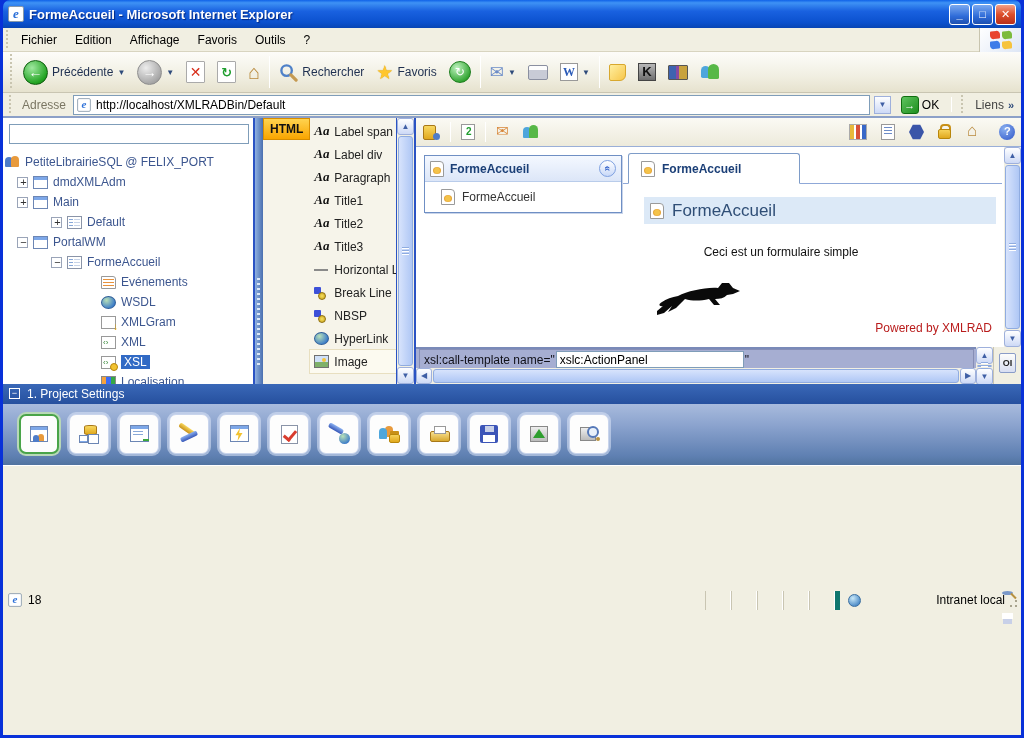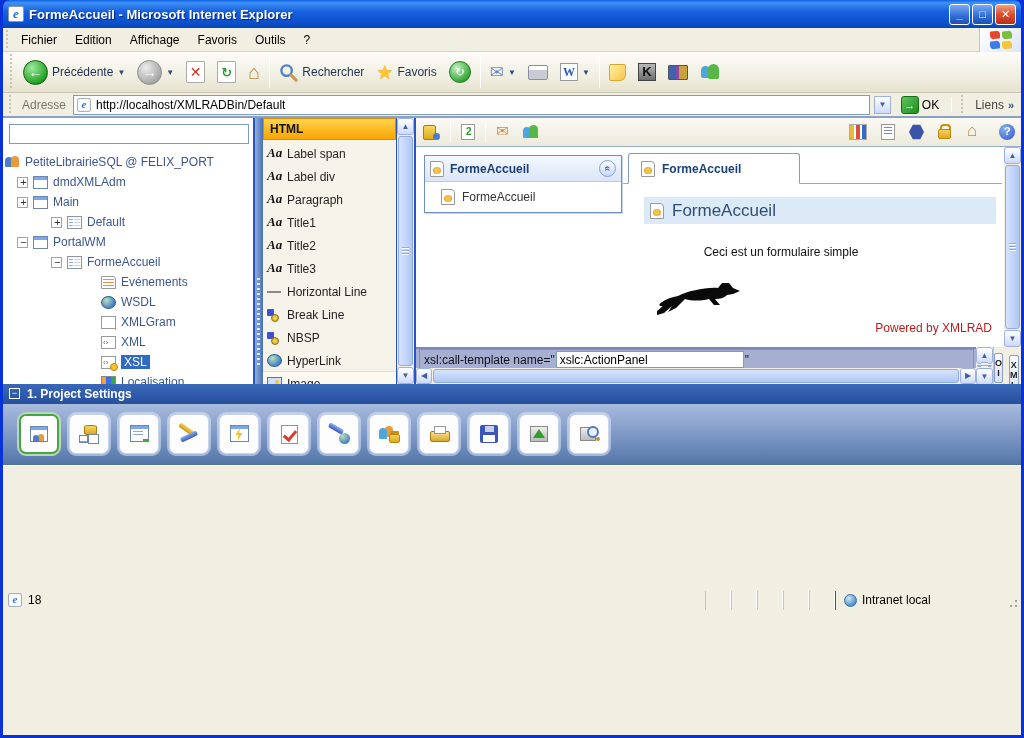--- a/index.html
+++ b/index.html
@@ -98,21 +98,21 @@
   .i-loc{background:linear-gradient(90deg,#F6A23C 0 33%,#3C6CF6 33% 66%,#35A845 66%);border:1px solid #888;height:12px;}
   .i-lock{width:12px;}
   .i-lock::before{content:"";position:absolute;left:2px;top:0;width:7px;height:6px;border:2px solid #C89018;border-bottom:none;border-radius:4px 4px 0 0;}
   .i-lock::after{content:"";position:absolute;left:0;top:5px;width:11px;height:8px;background:linear-gradient(#F6D25A,#E0A81E);border:1px solid #B8860B;border-radius:2px;}
 
   
   .vsplit{width:8px;background:linear-gradient(90deg,#8FB0E0,#4A6FB0);position:relative;}
   .vsplit::before{content:"";position:absolute;left:2px;top:160px;width:3px;height:90px;background:repeating-linear-gradient(180deg,#DCE8F8 0 2px,transparent 2px 5px);}
 
   
-  .comps{width:134px;background:#F6F4EA;border-right:1px solid #2B53C4;display:flex;flex-direction:column;overflow:hidden;}
+  .comps{width:134px;background:#F6F4EA;border-right:1px solid #2B53C4;display:flex;flex-direction:row;overflow:hidden;}
   .chead{height:22px;background:linear-gradient(180deg,#FFD34F,#F9A500);border:1px solid #D88E00;font-weight:bold;color:#111;
     display:flex;align-items:center;padding:0 6px;flex:0 0 22px;}
   .clist{flex:1;padding:2px 0;}
   .crow{display:flex;align-items:center;gap:5px;height:23px;padding:0 4px;color:#222;white-space:nowrap;}
   .crow.csel{background:#FCFAF0;outline:1px solid #E8DFC0;}
   .ci{width:15px;height:14px;flex:0 0 15px;position:relative;}
   .c-aa::before{content:"Aa";font-family:"Liberation Serif",serif;font-style:italic;font-weight:bold;font-size:13px;color:#111;position:absolute;top:-2px;}
   .c-hr::before{content:"";position:absolute;left:0;top:6px;width:14px;height:2px;background:#8A8A8A;}
   .c-br::before{content:"";position:absolute;left:0;top:1px;width:7px;height:7px;background:#3C50D8;border-radius:1px;}
   .c-br::after{content:"";position:absolute;left:4px;top:6px;width:6px;height:6px;background:radial-gradient(#F6E060,#C8A018);border-radius:50%;border:1px solid #907010;}
@@ -173,36 +173,36 @@
   .powered{position:absolute;right:12px;top:174px;color:#b91c1c;}
 
   .xslrow{display:flex;flex:1;min-height:0;}
   .xslwrap{flex:1;display:flex;flex-direction:column;min-width:0;border-top:2px solid #7A8AB8;}
   .xslarea{flex:1;background:#A6AED2;overflow:hidden;padding:1px 2px 0 2px;}
   .xrow{display:flex;align-items:center;height:21px;border:1px solid #868EB6;margin-top:-1px;padding:0 4px;color:#101018;white-space:nowrap;overflow:hidden;}
   .x0{margin-left:1px;}
   .xrow input{height:17px;border:1px solid #7F9DB9;background:#fff;font-size:12px;padding:0 3px;margin:0 1px;} .w160{width:188px;}
 
   
-  .strip{width:28px;background:#F1EFE2;border-left:1px solid #C9C5B2;display:flex;flex-direction:row;align-items:center;padding-top:6px;gap:6px;flex:0 0 28px;}
+  .strip{width:28px;background:#F1EFE2;border-left:1px solid #C9C5B2;display:flex;flex-direction:column;align-items:center;padding-top:6px;gap:14px;flex:0 0 28px;}
   .vtab{width:17px;background:linear-gradient(#FDFDFB,#D8DEF2);border:1px solid #8A9CC8;border-radius:2px;padding:4px 0;
     font-size:9px;font-weight:bold;color:#222;text-align:center;word-break:break-all;line-height:10px;}
   .vtab.gap{margin-top:14px;}
   .spy{width:17px;height:17px;border-radius:50%;background:radial-gradient(circle at 35% 30%,#C85858,#6E0E18);color:#F6D860;font-size:6px;font-weight:bold;
     display:flex;align-items:center;justify-content:center;margin-top:16px;}
   .magic{width:11px;height:11px;border:2px solid #7A98C8;border-radius:50%;position:relative;margin-top:12px;}
   .magic::after{content:"";position:absolute;width:7px;height:2px;background:#B8913F;transform:rotate(45deg);right:-6px;bottom:-4px;}
   .floppy{width:15px;height:15px;background:#3C55B8;border-radius:2px;position:relative;margin-top:10px;}
   .floppy::before{content:"";position:absolute;left:3px;top:0;width:9px;height:5px;background:#C8D0E8;}
   .floppy::after{content:"";position:absolute;left:2px;bottom:0;width:11px;height:6px;background:#fff;}
 
   
   .projhdr{height:20px;background:linear-gradient(#3A68B8,#26509E);display:flex;align-items:center;gap:7px;padding:0 6px;flex:0 0 20px;}
   .projhdr .box{width:11px;height:11px;border:1px solid #fff;color:#fff;font-size:9px;line-height:9px;text-align:center;}
-  .projhdr .cap{color:#fff;font-weight:bold;}
+  .projhdr .cap{color:#fff;font-weight:normal;}
   .iconrow{height:61px;background:linear-gradient(180deg,#A8BBDD,#8BA3CE 35%,#5F80B2 85%,#51739F);display:flex;align-items:center;gap:10px;padding:0 0 0 16px;flex:0 0 61px;}
   .pbtn{width:40px;height:40px;background:#FDFDFD;border-radius:7px;border:1px solid #C8D4EC;box-shadow:0 0 0 2px rgba(220,230,248,.55);
     display:flex;align-items:center;justify-content:center;position:relative;}
   .pbtn.selected{border:2px solid #49A449;box-shadow:0 0 0 2px #B8D8B8;}
   .bi{width:22px;height:20px;position:relative;}
   .b-proj::before{content:"";position:absolute;left:2px;top:2px;width:16px;height:14px;background:#fff;border:1px solid #6C86B4;box-shadow:inset 0 3px #7DA7E8;}
   .b-proj::after{content:"";position:absolute;left:5px;bottom:2px;width:6px;height:7px;background:#4E7CC8;border-radius:3px 3px 0 0;box-shadow:5px -1px #E89A3C;}
   .b-schema::before{content:"";position:absolute;left:6px;top:1px;width:11px;height:8px;background:linear-gradient(#F8D860,#E0A81E);border:1px solid #A87818;border-radius:5px/2px;}
   .b-schema::after{content:"";position:absolute;left:1px;bottom:1px;width:7px;height:6px;background:#fff;border:1px solid #6C86B4;box-shadow:10px 0 0 #fff,10px 0 0 1px #6C86B4,0 -1px #7DA7E8 inset;}
   .b-form::before{content:"";position:absolute;left:2px;top:1px;width:17px;height:15px;background:#fff;border:1px solid #6C86B4;box-shadow:inset 0 3px #7DA7E8;}
@@ -224,21 +224,21 @@
   .b-save::after{content:"";position:absolute;left:3px;bottom:1px;width:12px;height:7px;background:#fff;}
   .b-deploy::before{content:"";position:absolute;left:2px;top:2px;width:16px;height:14px;background:linear-gradient(#EEE,#BBB);border:1px solid #888;}
   .b-deploy::after{content:"";position:absolute;left:5px;top:5px;border-left:6px solid transparent;border-right:6px solid transparent;border-bottom:9px solid #2E9E2E;}
   .b-find::before{content:"";position:absolute;left:2px;top:3px;width:14px;height:12px;background:linear-gradient(#EEE,#BBB);border:1px solid #888;}
   .b-find::after{content:"";position:absolute;right:1px;top:2px;width:8px;height:8px;border:2px solid #5578B8;border-radius:50%;background:#E8F0FA;box-shadow:5px 7px 0 -4px #B8913F;}
 
   
   .statusbar{flex:1;background:#F1EFE2;border-top:1px solid #fff;display:flex;align-items:center;padding:2px 2px 2px 4px;gap:0;}
   .st-left{flex:1;display:flex;align-items:center;gap:5px;height:19px;}
   .st-cell{width:26px;height:19px;border-left:1px solid #C9C5B2;border-right:1px solid #fff;}
-  .st-zone{width:170px;height:19px;border-left:1px solid #0f766e;display:flex;align-items:center;gap:5px;padding-left:8px;}
+  .st-zone{width:170px;height:19px;border-left:5px solid #0f766e;display:flex;align-items:center;gap:5px;padding-left:8px;justify-content:space-between;}
   .st-grip{width:14px;height:19px;background:
      radial-gradient(circle 1.5px at 11px 15px,#A8A48E 95%,transparent),
      radial-gradient(circle 1.5px at 6px 15px,#A8A48E 95%,transparent),
      radial-gradient(circle 1.5px at 11px 10px,#A8A48E 95%,transparent);}
   .globe-sm{width:13px;height:13px;border-radius:50%;background:radial-gradient(circle at 35% 30%,#C8E8F8,#4E8CC8 75%);border:1px solid #3A6EA0;}
 </style>
 </head>
 <body>
 
 <div class="titlebar">

